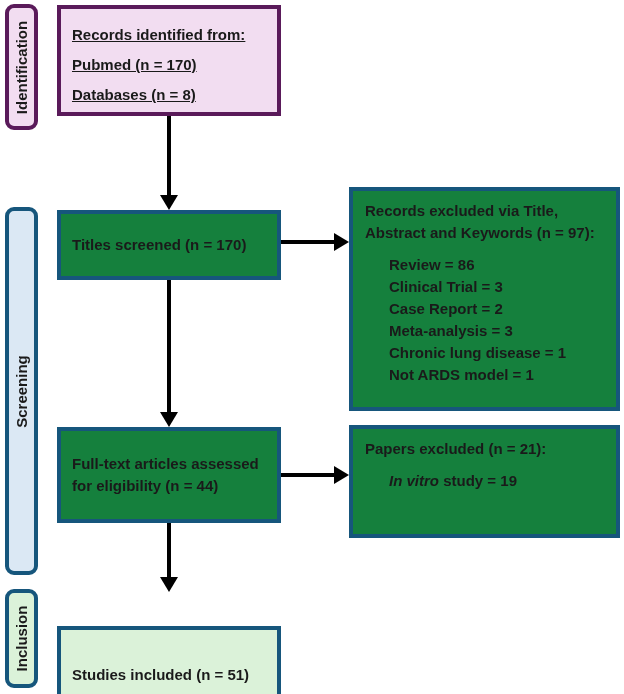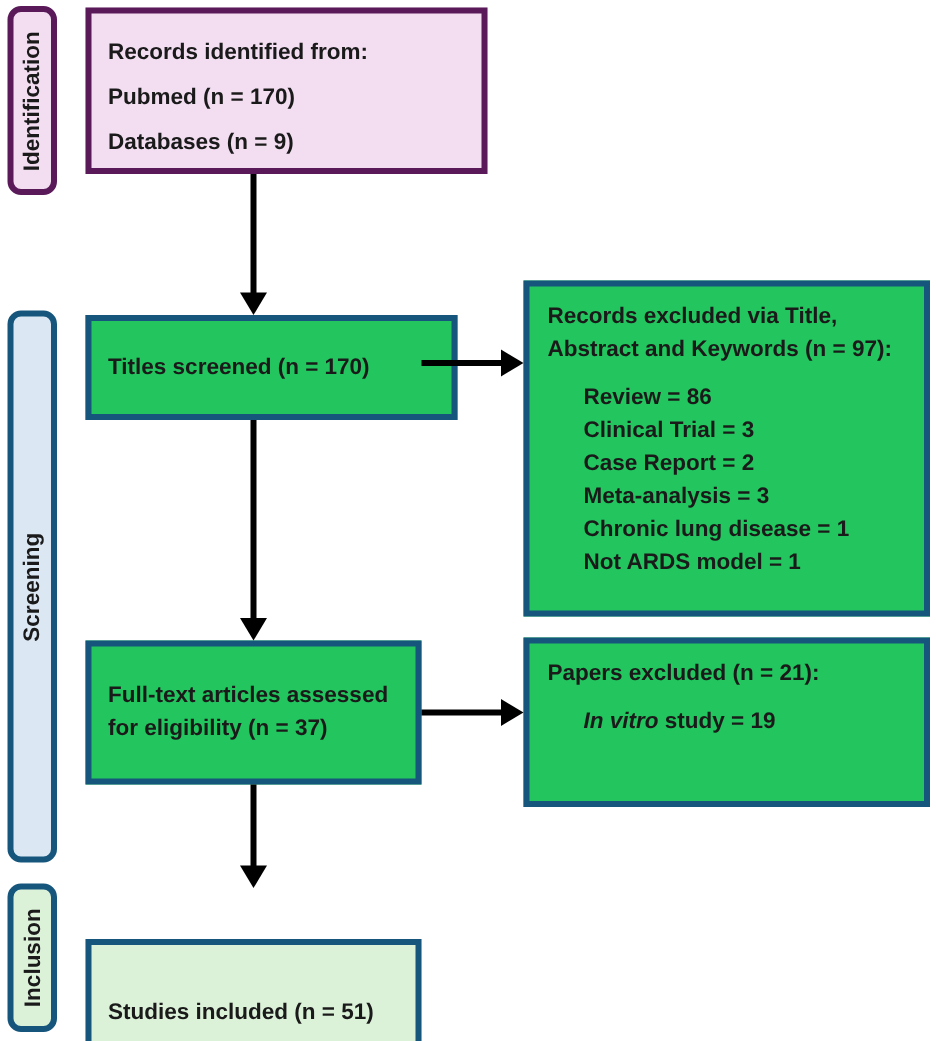--- a/index.html
+++ b/index.html
@@ -14,21 +14,21 @@
   }
   .box {
     position: absolute;
     box-sizing: border-box;
     font-weight: bold;
     font-size: 15px;
     line-height: 1.45;
   }
   
   .stage-pink   { background: #f2ddf1; border: 4px solid #5a1a5a; }
-  .stage-blue   { background: #22c55e; border: 4px solid #16567c; }
+  .stage-blue   { background: #15803d; border: 4px solid #16567c; }
   .stage-green  { background: #dbf2d9; border: 4px solid #16567c; margin-top: 34px; }
 
   
   .phase {
     position: absolute;
     box-sizing: border-box;
     border-radius: 9px;
     display: flex;
     align-items: center;
     justify-content: center;
@@ -37,27 +37,28 @@
   .phase-blue  { background: #dbe8f4; border: 4px solid #16567c; }
   .phase-green { background: #dbf2d9; border: 4px solid #16567c; }
   .phase span {
     transform: rotate(-90deg);
     white-space: nowrap;
     font-weight: bold;
     font-size: 15px;
   }
 
   #records-box {
-    left: 57px; top: 5px; width: 268px; height: 111px;
+    left: 57px; top: 5px; width: 224px; height: 111px;
     padding: 11px 8px 0 11px;
+    text-decoration: underline;
   }
   #records-box .rline { line-height: 30px; }
 
   #titles-box {
-    left: 57px; top: 210px; width: 248px; height: 70px;
+    left: 57px; top: 210px; width: 224px; height: 70px;
     display: flex; align-items: center;
     padding-left: 11px; padding-right: 6px;
   }
 
   #records-excluded-box {
     left: 349px; top: 187px; width: 271px; height: 224px;
     padding: 9px 12px 0 12px;
   }
   #records-excluded-box .heading { max-width: 235px; }
 
@@ -100,41 +101,41 @@
   <div class="phase phase-blue" id="screening-label">
     <span>Screening</span>
   </div>
   <div class="phase phase-green" id="inclusion-label">
     <span>Inclusion</span>
   </div>
 
   <div class="box stage-pink" id="records-box">
     <div class="rline">Records identified from:</div>
     <div class="rline">Pubmed (n = 170)</div>
-    <div class="rline">Databases (n = 9)</div>
+    <div class="rline">Databases (n = 8)</div>
   </div>
 
   <div class="box stage-blue" id="titles-box">
     <span>Titles screened (n = 170)</span>
   </div>
 
   <div class="box stage-blue" id="records-excluded-box">
     <div class="heading">Records excluded via Title, Abstract and Keywords (n = 97):</div>
     <div class="excl-list">
       <div class="excl-item">Review = 86</div>
       <div class="excl-item">Clinical Trial = 3</div>
       <div class="excl-item">Case Report = 2</div>
       <div class="excl-item">Meta-analysis = 3</div>
       <div class="excl-item">Chronic lung disease = 1</div>
       <div class="excl-item">Not ARDS model = 1</div>
     </div>
   </div>
 
   <div class="box stage-blue" id="fulltext-box">
-    <div class="wrap">Full-text articles assessed for eligibility (n = 37)</div>
+    <div class="wrap">Full-text articles assessed for eligibility (n = 44)</div>
   </div>
 
   <div class="box stage-blue" id="papers-excluded-box">
     <div class="heading">Papers excluded (n = 21):</div>
     <div class="excl-list">
       <div class="excl-item"><i>In vitro</i><span> study = 19</span></div>
     </div>
   </div>
 
   <div class="box stage-green" id="studies-box">

